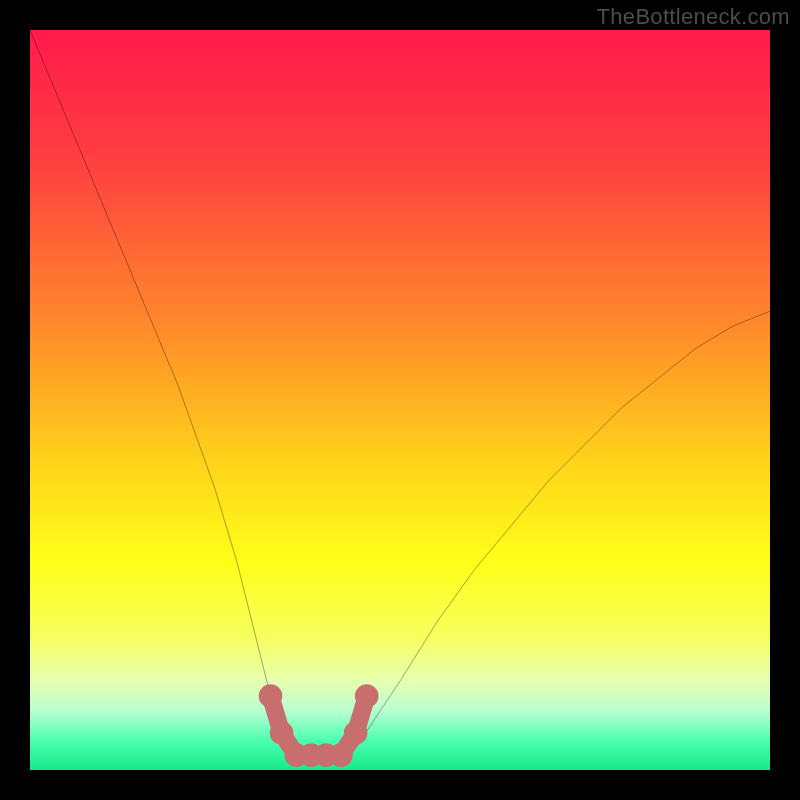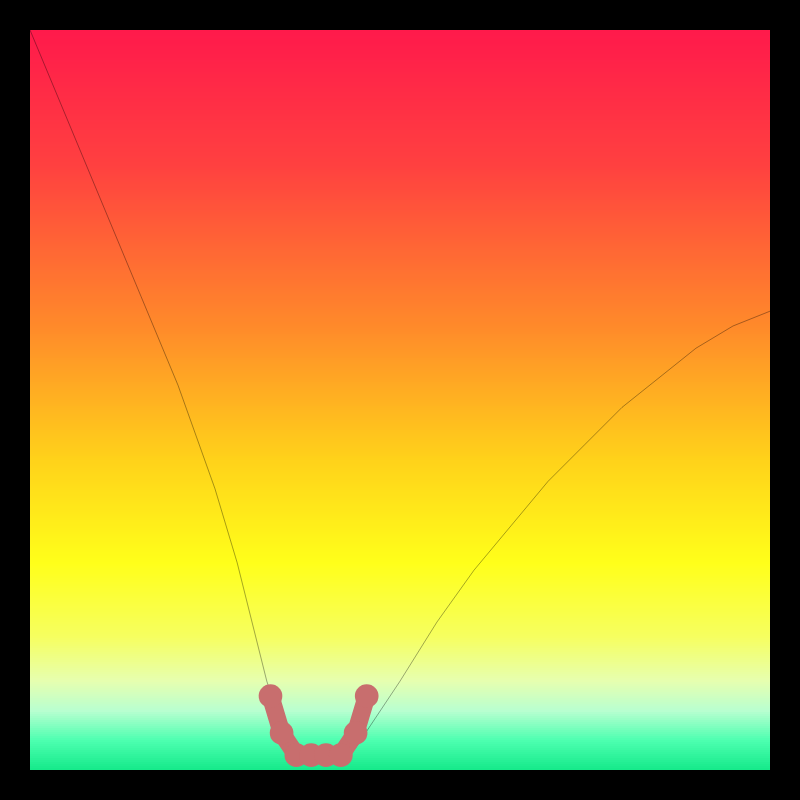--- a/index.html
+++ b/index.html
@@ -434,14 +434,15 @@
         <circle cx="34" cy="95" r="1.6" fill="#c86e6e"></circle>
         <circle cx="36" cy="98" r="1.6" fill="#c86e6e"></circle>
         <circle cx="38" cy="98" r="1.6" fill="#c86e6e"></circle>
         <circle cx="40" cy="98" r="1.6" fill="#c86e6e"></circle>
         <circle cx="42" cy="98" r="1.6" fill="#c86e6e"></circle>
         <circle cx="44" cy="95" r="1.6" fill="#c86e6e"></circle>
         <circle cx="45.5" cy="90" r="1.6" fill="#c86e6e"></circle>
       </svg>
   </div>
 
+  <div class="watermark">TheBottleneck.com</div>
 
 </div>
 
 </body></html>

